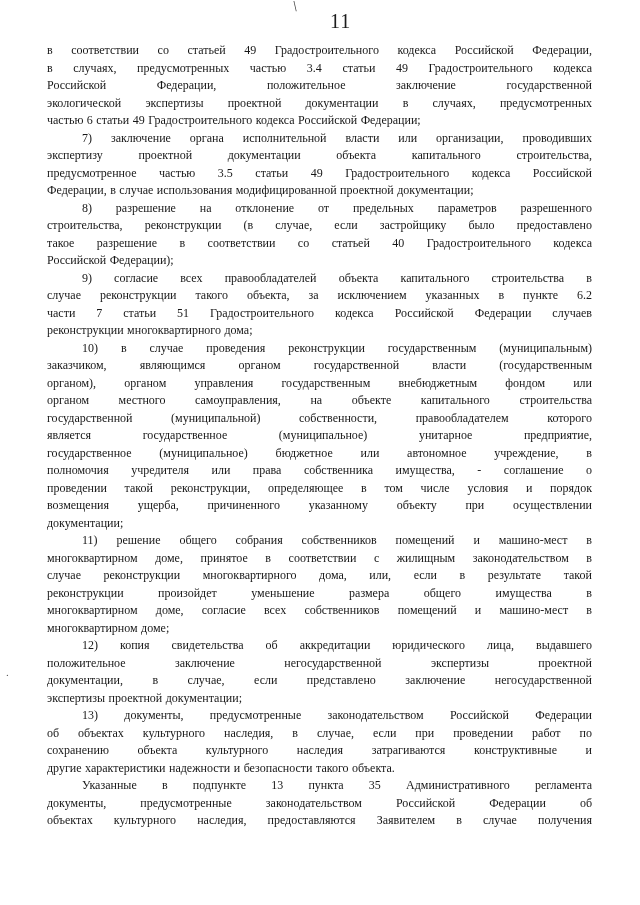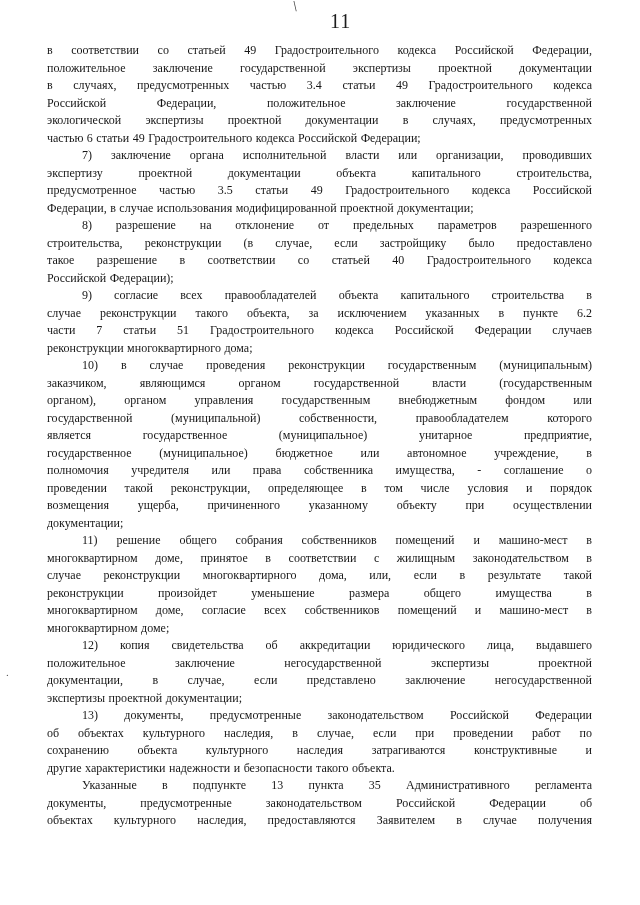--- a/index.html
+++ b/index.html
@@ -61,21 +61,20 @@
 </head>
 <body>
 
 <div class="page">
   <span class="stray-mark">\</span>
   <div class="pageno">11</div>
   <span class="speckle">.</span>
   <div class="textblock" id="body-block">
       <div class="para">
         <div class="ln">в соответствии со статьей 49 Градостроительного кодекса Российской Федерации,</div>
-        <div class="ln">положительное заключение государственной экспертизы проектной документации</div>
         <div class="ln">в случаях, предусмотренных частью 3.4 статьи 49 Градостроительного кодекса</div>
         <div class="ln">Российской Федерации, положительное заключение государственной</div>
         <div class="ln">экологической экспертизы проектной документации в случаях, предусмотренных</div>
         <div class="ln end">частью 6 статьи 49 Градостроительного кодекса Российской Федерации;</div>
       </div>
       <div class="para">
         <div class="ln ind">7) заключение органа исполнительной власти или организации, проводивших</div>
         <div class="ln">экспертизу проектной документации объекта капитального строительства,</div>
         <div class="ln">предусмотренное частью 3.5 статьи 49 Градостроительного кодекса Российской</div>
         <div class="ln end">Федерации, в случае использования модифицированной проектной документации;</div>
@@ -89,20 +88,21 @@
       <div class="para">
         <div class="ln ind">9) согласие всех правообладателей объекта капитального строительства в</div>
         <div class="ln">случае реконструкции такого объекта, за исключением указанных в пункте 6.2</div>
         <div class="ln">части 7 статьи 51 Градостроительного кодекса Российской Федерации случаев</div>
         <div class="ln end">реконструкции многоквартирного дома;</div>
       </div>
       <div class="para">
         <div class="ln ind">10) в случае проведения реконструкции государственным (муниципальным)</div>
         <div class="ln">заказчиком, являющимся органом государственной власти (государственным</div>
         <div class="ln">органом), органом управления государственным внебюджетным фондом или</div>
+        <div class="ln">органом местного самоуправления, на объекте капитального строительства</div>
         <div class="ln">государственной (муниципальной) собственности, правообладателем которого</div>
         <div class="ln">является государственное (муниципальное) унитарное предприятие,</div>
         <div class="ln">государственное (муниципальное) бюджетное или автономное учреждение, в</div>
         <div class="ln">полномочия учредителя или права собственника имущества, - соглашение о</div>
         <div class="ln">проведении такой реконструкции, определяющее в том числе условия и порядок</div>
         <div class="ln">возмещения ущерба, причиненного указанному объекту при осуществлении</div>
         <div class="ln end">документации;</div>
       </div>
       <div class="para">
         <div class="ln ind">11) решение общего собрания собственников помещений и машино-мест в</div>

